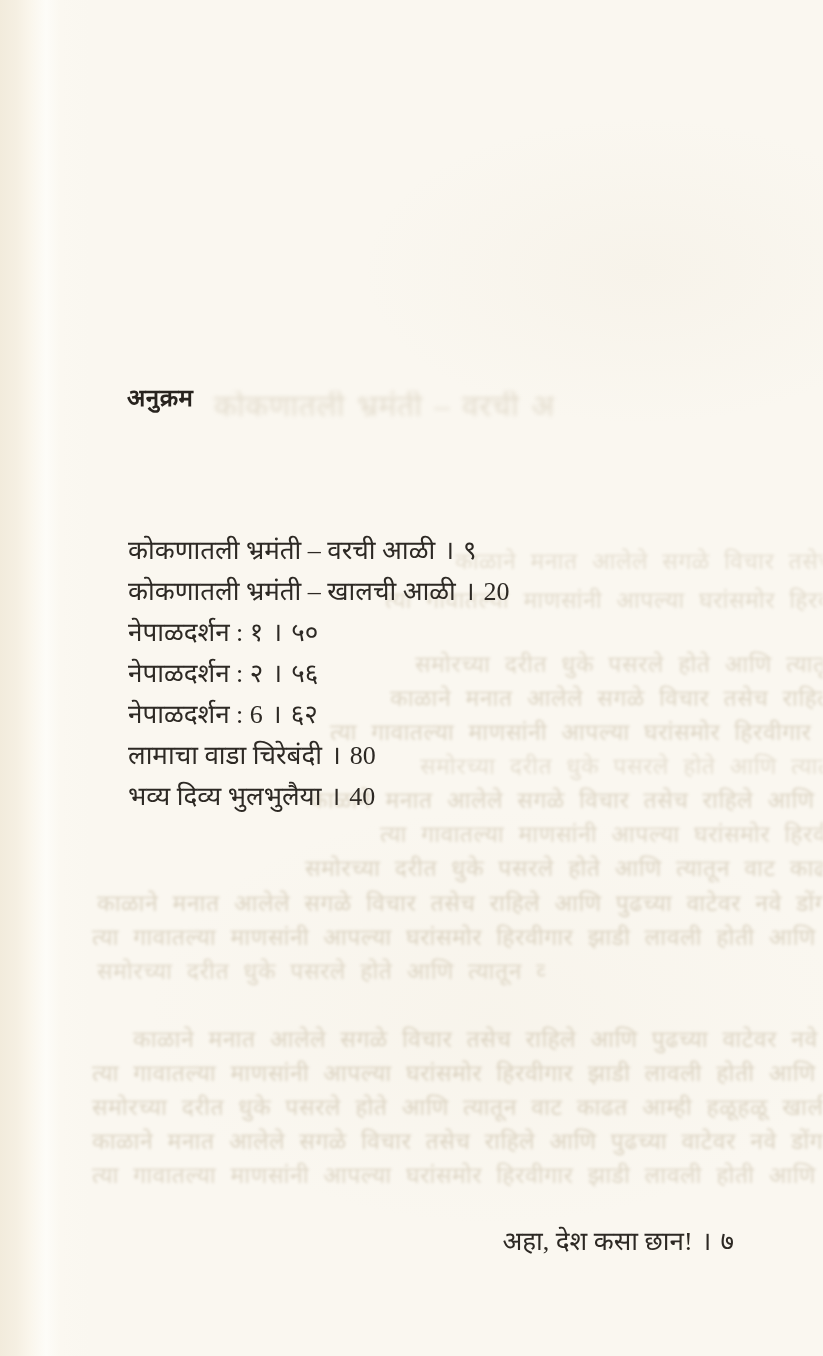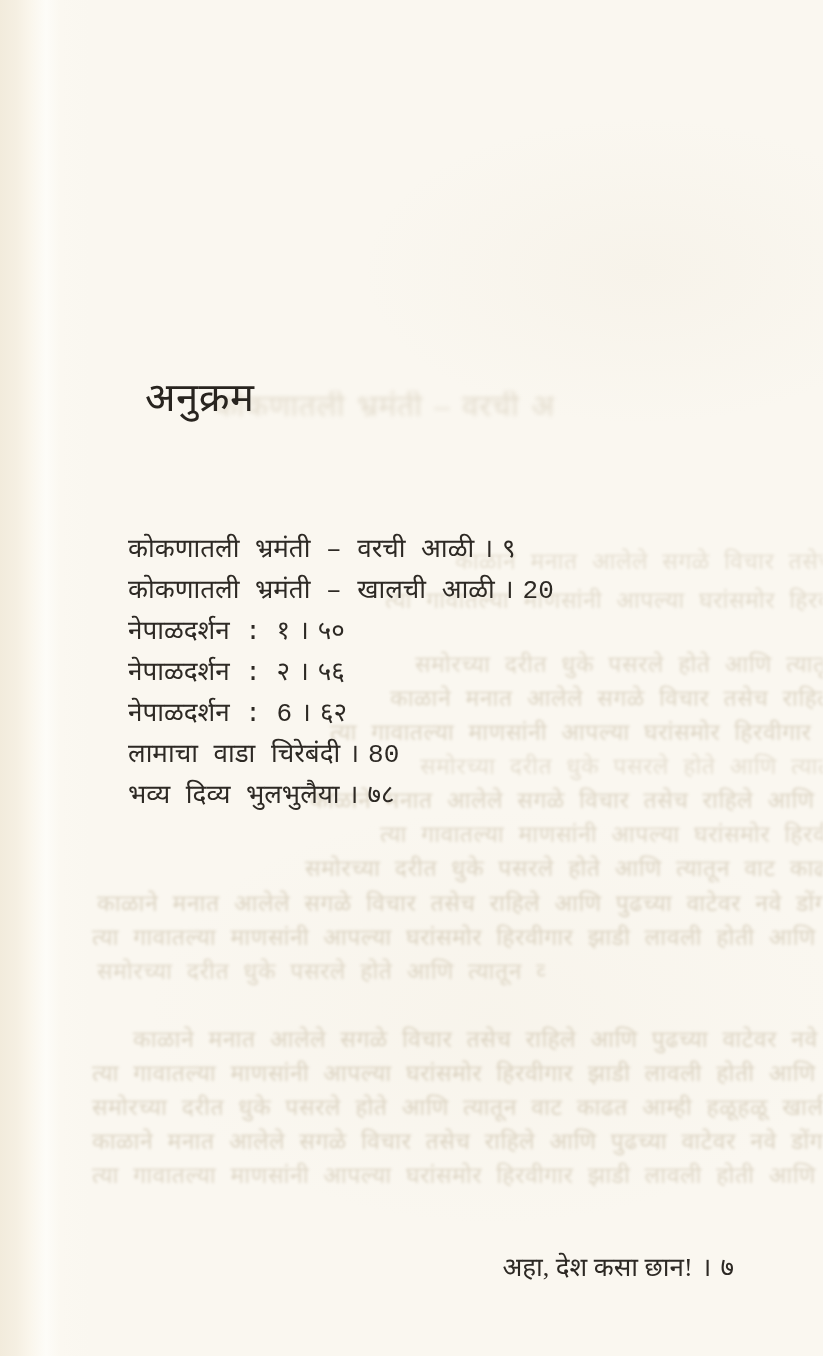--- a/index.html
+++ b/index.html
@@ -25,47 +25,45 @@
     position: absolute; inset: 0;
     background:
       radial-gradient(ellipse 400px 220px at 78% 20%, rgba(221,208,182,0.10), transparent 70%),
       radial-gradient(ellipse 500px 300px at 60% 75%, rgba(221,208,182,0.08), transparent 70%);
     pointer-events: none;
   }
   .heading {
     position: absolute;
     left: 127px;
     top: 377px;
-    font-size: 40px;
+    font-size: 24px;
     line-height: 42px;
-    font-weight: 400;
+    font-weight: 700;
     color: #28241f;
     letter-spacing: 0.5px;
     z-index: 3;
-    margin-left: 18px;
   }
   .toc {
     position: absolute;
     left: 128px;
     top: 530px;
     z-index: 3;
   }
   .toc-row {
     height: 41px;
     line-height: 41px;
     font-size: 26px;
     white-space: nowrap;
     color: #2d2924;
-    font-family: Liberation Mono, monospace;
   }
   .toc-row .danda { margin: 0 9px; }
   .footer {
     position: absolute;
     right: 89px;
-    top: 1249px;
+    top: 1223px;
     font-size: 26px;
     line-height: 38px;
     white-space: nowrap;
     color: #2d2924;
     z-index: 3;
     font-family: Liberation Serif, serif;
   }
   .footer .danda { margin: 0 9px; }
   
   .ghost {
@@ -127,21 +125,21 @@
     <div class="toc-row">
       <span>नेपाळदर्शन : २</span><span class="danda">।</span><span>५६</span>
     </div>
     <div class="toc-row">
       <span>नेपाळदर्शन : 6</span><span class="danda">।</span><span>६२</span>
     </div>
     <div class="toc-row">
       <span>लामाचा वाडा चिरेबंदी</span><span class="danda">।</span><span>80</span>
     </div>
     <div class="toc-row">
-      <span>भव्य दिव्य भुलभुलैया</span><span class="danda">।</span><span>७८</span>
+      <span>भव्य दिव्य भुलभुलैया</span><span class="danda">।</span><span>40</span>
     </div>
   </div>
 
   <div class="footer">
     <span>अहा, देश कसा छान!</span><span class="danda">।</span><span>७</span>
   </div>
 
 </div>
 
 </body></html>

